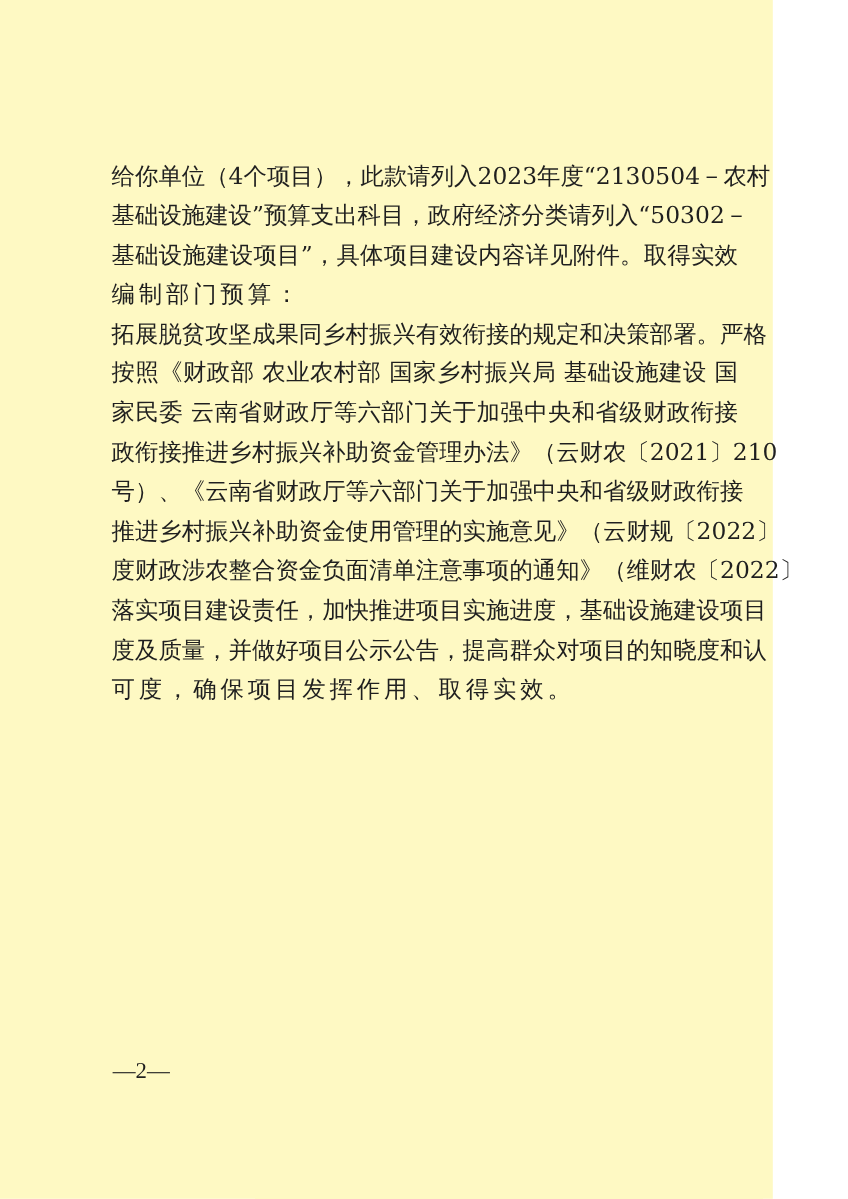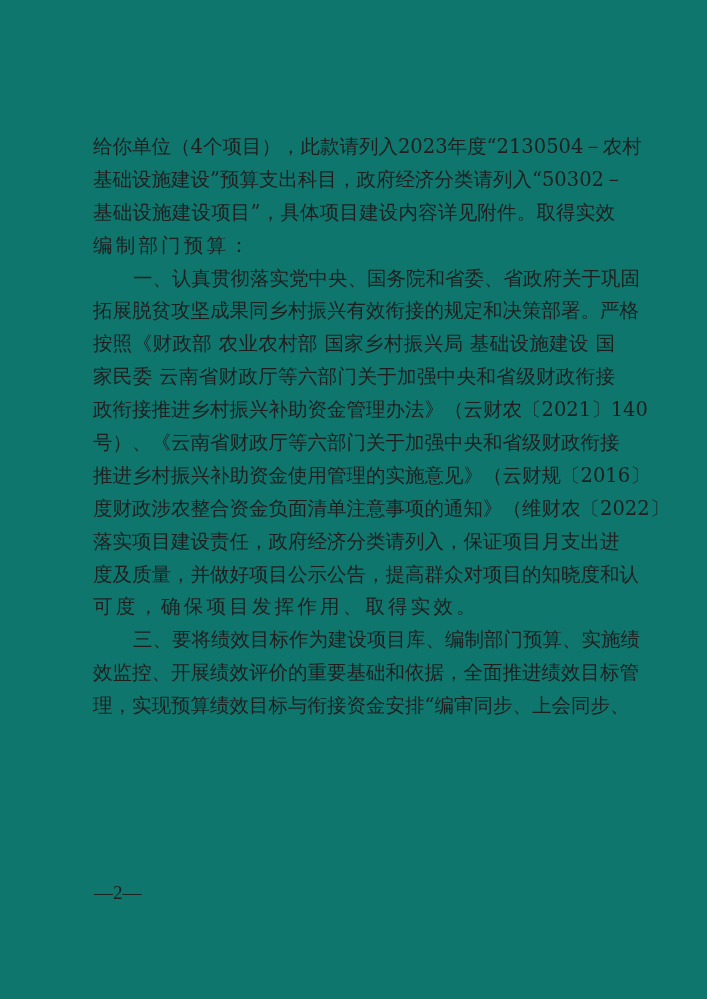--- a/index.html
+++ b/index.html
@@ -11,23 +11,24 @@
       width: 707px;
       height: 999px;
       position: relative;
       overflow: hidden;
       font-family: "DejaVu Serif", "Liberation Serif", serif;
       color: #1a1a1a;
     }
     .page {
       position: absolute;
       left: 0; top: 0;
-      width: 707px;
+      width: 605px;
       height: 999px;
-      background: #0f766e;
+      background: #fef9c3;
+      padding-left: 39px;
     }
     .body-text {
       position: absolute;
       left: 93px;
       top: 131px;
       width: 522px;
     }
     .line {
       display: block;
       height: 32.9px;
@@ -62,38 +63,32 @@
   <div class="body-text">
 
     <div>
       <span class="line">给你单位（4个项目），此款请列入2023年度“2130504－农村</span>
       <span class="line">基础设施建设”预算支出科目，政府经济分类请列入“50302－</span>
       <span class="line">基础设施建设项目”，具体项目建设内容详见附件。取得实效</span>
       <span class="line last">编制部门预算：</span>
     </div>
 
     <div>
-      <span class="line indent">一、认真贯彻落实党中央、国务院和省委、省政府关于巩固</span>
       <span class="line">拓展脱贫攻坚成果同乡村振兴有效衔接的规定和决策部署。严格</span>
       <span class="line">按照《财政部 农业农村部 国家乡村振兴局 基础设施建设 国</span>
       <span class="line">家民委 云南省财政厅等六部门关于加强中央和省级财政衔接</span>
-      <span class="line">政衔接推进乡村振兴补助资金管理办法》（云财农〔2021〕140</span>
+      <span class="line">政衔接推进乡村振兴补助资金管理办法》（云财农〔2021〕210</span>
       <span class="line">号）、《云南省财政厅等六部门关于加强中央和省级财政衔接</span>
-      <span class="line">推进乡村振兴补助资金使用管理的实施意见》（云财规〔2016〕</span>
+      <span class="line">推进乡村振兴补助资金使用管理的实施意见》（云财规〔2022〕</span>
       <span class="line">度财政涉农整合资金负面清单注意事项的通知》（维财农〔2022〕</span>
     </div>
 
     <div>
-      <span class="line">落实项目建设责任，政府经济分类请列入，保证项目月支出进</span>
+      <span class="line">落实项目建设责任，加快推进项目实施进度，基础设施建设项目</span>
       <span class="line">度及质量，并做好项目公示公告，提高群众对项目的知晓度和认</span>
       <span class="line last">可度，确保项目发挥作用、取得实效。</span>
     </div>
 
-    <div>
-      <span class="line indent">三、要将绩效目标作为建设项目库、编制部门预算、实施绩</span>
-      <span class="line">效监控、开展绩效评价的重要基础和依据，全面推进绩效目标管</span>
-      <span class="line">理，实现预算绩效目标与衔接资金安排“编审同步、上会同步、</span>
-    </div>
 
   </div>
 
   <div class="page-number">—2—</div>
 </div>
 
 </body></html>

